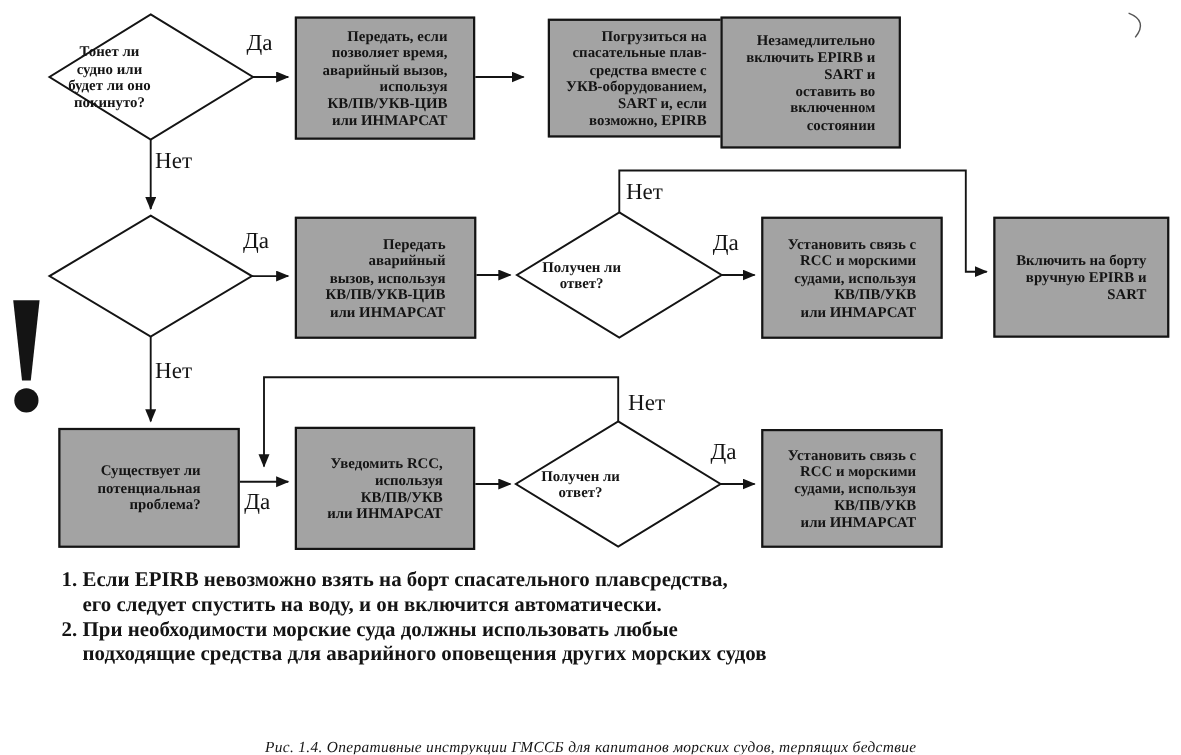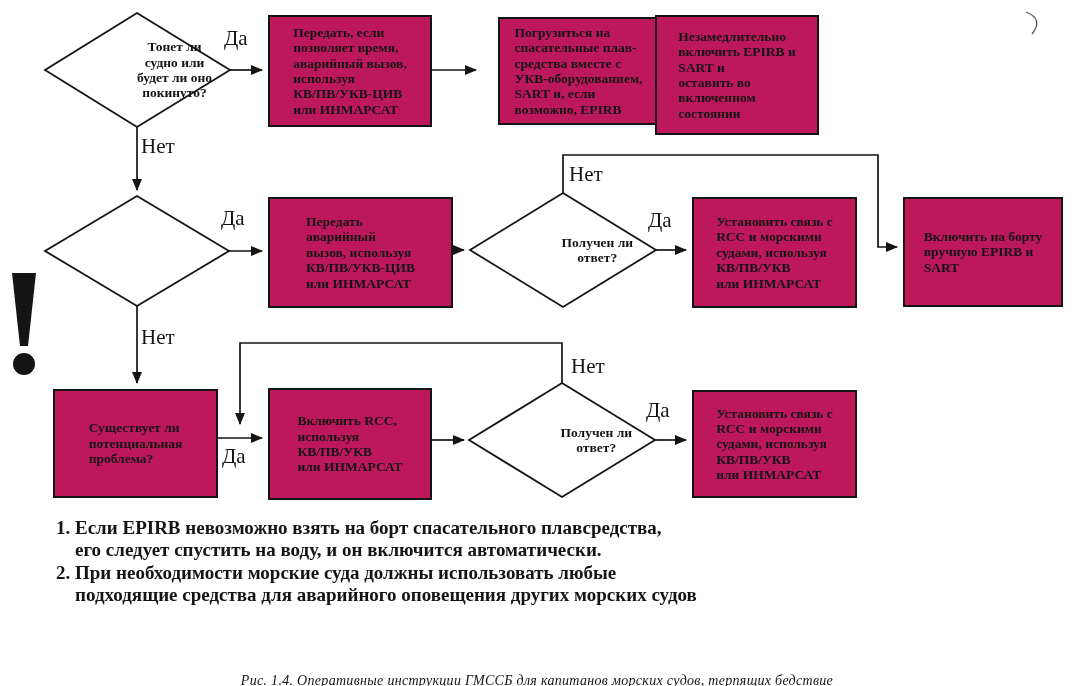--- a/index.html
+++ b/index.html
@@ -1,21 +1,21 @@
 <!DOCTYPE html>
 <html><head>
 <meta charset="utf-8">
 <style>
   html,body{margin:0;padding:0;background:#fff;}
   .page{position:relative;width:1074px;height:686px;background:#fff;overflow:hidden;
         font-family:"Liberation Serif","DejaVu Serif",serif;color:#141414;}
   .wires{position:absolute;left:0;top:0;}
-  .box{position:absolute;box-sizing:border-box;border:2px solid #141414;background:#be185d;
-       display:flex;align-items:center;justify-content:center;text-align:left;}
-  .dtext{position:absolute;display:flex;align-items:center;justify-content:flex-end;text-align:center;}
+  .box{position:absolute;box-sizing:border-box;border:2px solid #141414;background:#a3a3a3;
+       display:flex;align-items:center;justify-content:center;text-align:right;}
+  .dtext{position:absolute;display:flex;align-items:center;justify-content:flex-start;text-align:center;}
   .ntext{white-space:pre-line;font-weight:bold;font-size:13.5px;line-height:1.14;}
   .elbl{position:absolute;font-weight:normal;font-size:21px;line-height:1;}
   .fn{position:absolute;left:56px;font-weight:bold;font-size:19px;line-height:1.18;}
   .fn-num{display:inline-block;width:19px;vertical-align:top;}
   .fn-text{display:inline-block;white-space:pre-line;vertical-align:top;}
   .caption{position:absolute;top:649px;left:0;width:100%;text-align:center;
            font-style:italic;font-size:14px;letter-spacing:0.3px;margin-top:24px;}
 </style>
 </head>
 <body>
@@ -77,21 +77,21 @@
 возможно, EPIRB</div>
   </div>
   <div class="box" style="left:655px;top:15px;width:164px;height:120px">
     <div class="ntext">Незамедлительно
 включить EPIRB и
 SART и
 оставить во
 включенном
 состоянии</div>
   </div>
-  <div class="box" style="left:268px;top:197px;width:185px;height:111px">
+  <div class="box" style="left:268px;top:197px;width:165px;height:111px">
     <div class="ntext">Передать
 аварийный
 вызов, используя
 КВ/ПВ/УКВ-ЦИВ
 или ИНМАРСАТ</div>
   </div>
   <div class="box" style="left:692px;top:197px;width:165px;height:111px">
     <div class="ntext">Установить связь с
 RCC и морскими
 судами, используя
@@ -102,21 +102,21 @@
     <div class="ntext">Существует ли
 потенциальная
 проблема?</div>
   </div>
   <div class="box" style="left:903px;top:197px;width:160px;height:110px">
     <div class="ntext">Включить на борту
 вручную EPIRB и
 SART</div>
   </div>
   <div class="box" style="left:268px;top:388px;width:164px;height:112px">
-    <div class="ntext">Включить RCC,
+    <div class="ntext">Уведомить RCC,
 используя
 КВ/ПВ/УКВ
 или ИНМАРСАТ</div>
   </div>
   <div class="box" style="left:692px;top:390px;width:165px;height:108px">
     <div class="ntext">Установить связь с
 RCC и морскими
 судами, используя
 КВ/ПВ/УКВ
 или ИНМАРСАТ</div>

